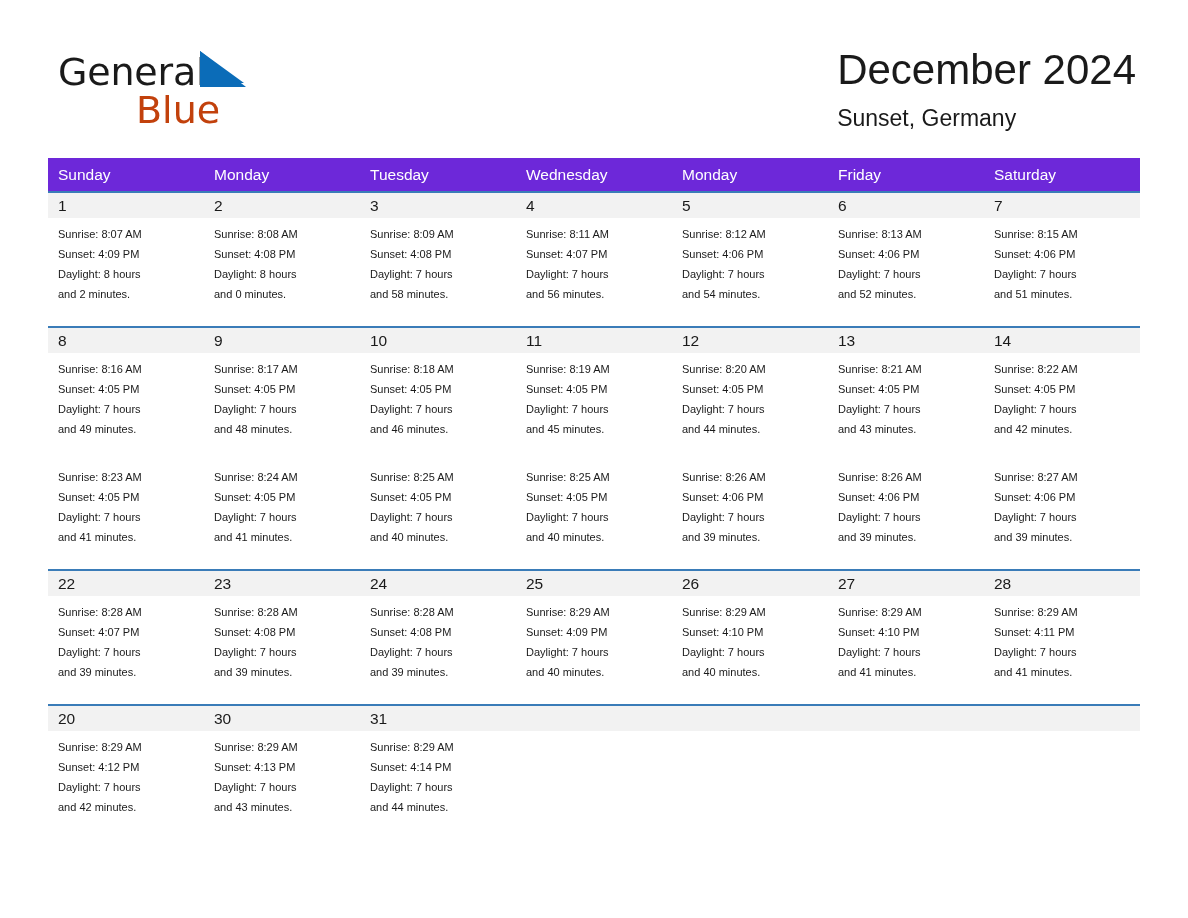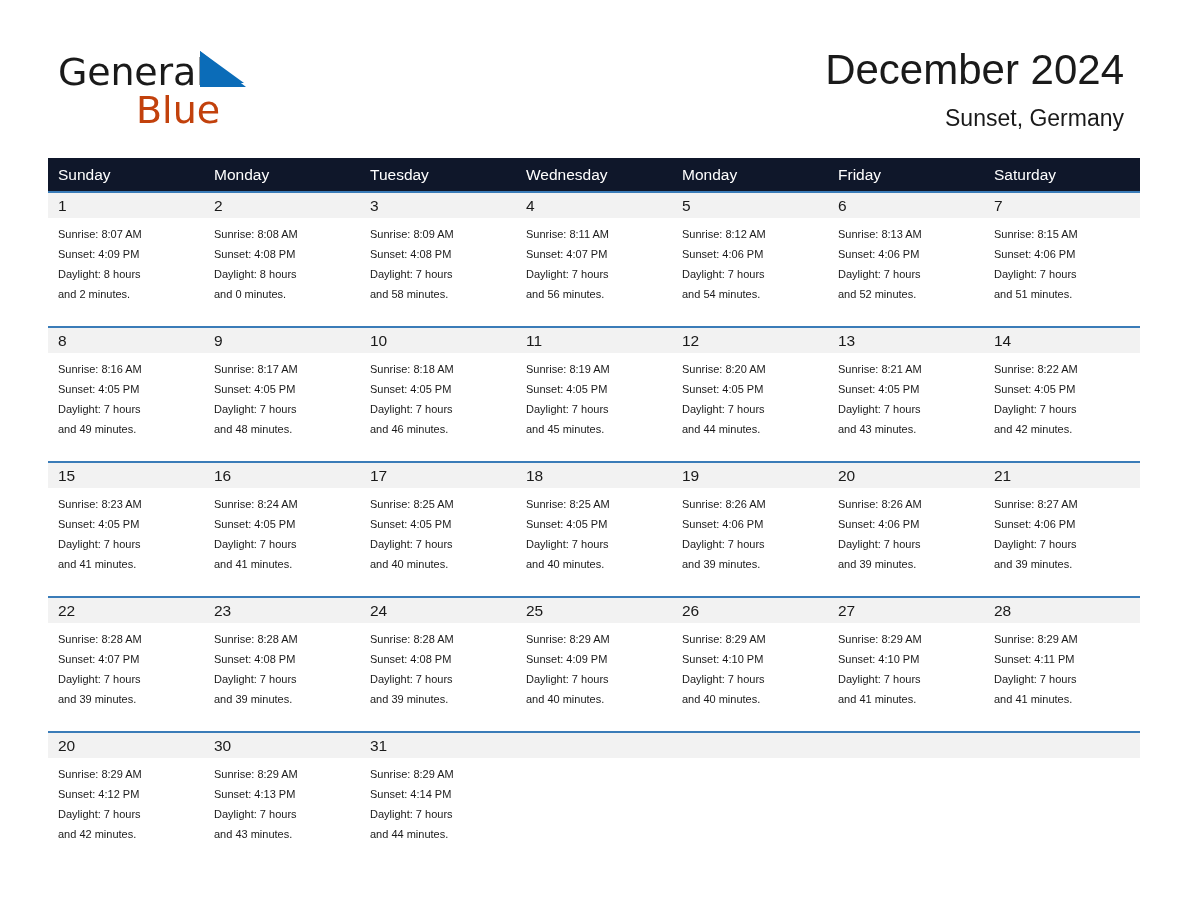--- a/index.html
+++ b/index.html
@@ -59,23 +59,22 @@
     margin-left: 78px;
     font-size: 38px;
     line-height: 44px;
     color: #c2410c;
     font-family: "DejaVu Sans", sans-serif;
     font-weight: 400;
   }
 
   .title-block {
     position: absolute;
-    right: 16px;
+    right: 4px;
     top: 0px;
-    text-align: right;
   }
   .month-title {
     font-size: 42px;
     line-height: 52px;
     font-weight: 400;
     color: #1a1a1a;
     white-space: nowrap;
   }
   .location {
     margin-top: 8px;
@@ -94,21 +93,21 @@
     width: 1092px;
   }
   table.cal {
     border-collapse: collapse;
     table-layout: fixed;
     width: 1092px;
   }
   table.cal col { width: 156px; }
 
   thead th {
-    background: #0f172a;
+    background: #6d28d9;
     color: #ffffff;
     text-align: left;
     font-weight: 400;
     font-size: 15.5px;
     padding: 7px 0 7px 10px;
     height: 19px;
     vertical-align: middle;
     white-space: nowrap;
   }
 
@@ -282,29 +281,20 @@
             <span class="line">and 43 minutes.</span>
           </td>
           <td>
             <span class="line">Sunrise: 8:22 AM</span>
             <span class="line">Sunset: 4:05 PM</span>
             <span class="line">Daylight: 7 hours</span>
             <span class="line">and 42 minutes.</span>
           </td>
         </tr>
 
-        <tr class="date-row">
-          <td>15</td>
-          <td>16</td>
-          <td>17</td>
-          <td>18</td>
-          <td>19</td>
-          <td>20</td>
-          <td>21</td>
-        </tr>
         <tr class="info-row">
           <td>
             <span class="line">Sunrise: 8:23 AM</span>
             <span class="line">Sunset: 4:05 PM</span>
             <span class="line">Daylight: 7 hours</span>
             <span class="line">and 41 minutes.</span>
           </td>
           <td>
             <span class="line">Sunrise: 8:24 AM</span>
             <span class="line">Sunset: 4:05 PM</span>

